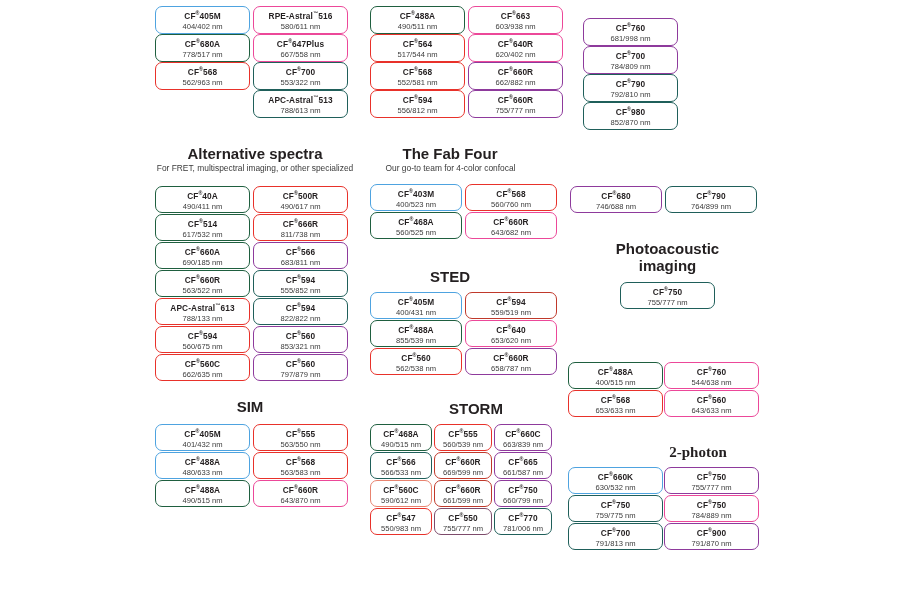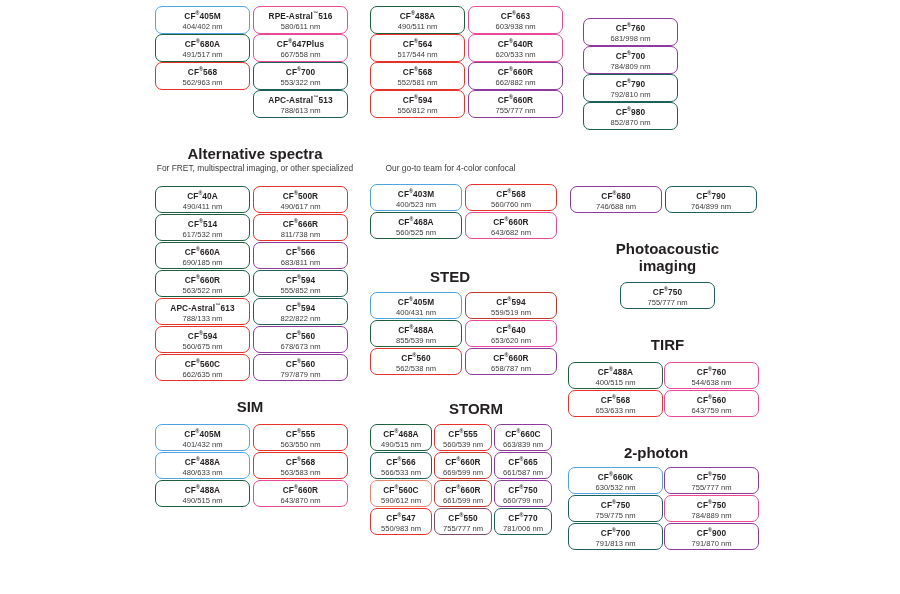--- a/index.html
+++ b/index.html
@@ -78,44 +78,44 @@
   }
 </style>
 </head>
 <body>
 
 <div class="canvas">
 
   <div class="sec-title big" style="left:150px; top:145px; width:210px;">Alternative spectra</div>
   <div class="sec-sub" style="left:140px; top:163px; width:230px;">For FRET, multispectral imaging, or other specialized</div>
 
+  <div class="sec-title big" style="left:375px; top:145px; width:150px;">The Fab Four</div>
   <div class="sec-sub" style="left:368px; top:163px; width:165px;">Our go-to team for 4-color confocal</div>
 
   <div class="sec-title big" style="left:375px; top:268px; width:150px;">STED</div>
 
   <div class="sec-title big two-line" style="left:600px; top:240px; width:135px;">Photoacoustic</div>
   <div class="sec-title big two-line" style="left:600px; top:257px; width:135px;">imaging</div>
 
-  <div class="sec-title big" style="left:600px; top:336px; width:135px;">TIRF</div>
 
   <div class="sec-title big" style="left:175px; top:398px; width:150px;">SIM</div>
 
   <div class="sec-title big" style="left:406px; top:400px; width:140px;">STORM</div>
 
-  <div class="sec-title big" style="left:586px; top:444px; width:140px;">2-photon</div>
+  <div class="sec-title big" style="left:628px; top:444px; width:140px;font-family:Liberation Serif, serif;">2-photon</div>
 
   <div class="chip-layer"></div>
 
 <div class="chip" style="left: 155px; top: 6px; width: 95px; height: 28px; border-color: rgb(78, 163, 224);">
       <span class="name">CF<sup>®</sup>405M</span>
       <span class="spec">404/402 nm</span>
     </div>
     <div class="chip" style="left: 155px; top: 34px; width: 95px; height: 28px; border-color: rgb(31, 95, 63);">
       <span class="name">CF<sup>®</sup>680A</span>
-      <span class="spec">491/517 nm</span>
+      <span class="spec">778/517 nm</span>
     </div>
     <div class="chip" style="left: 155px; top: 62px; width: 95px; height: 28px; border-color: rgb(232, 49, 42);">
       <span class="name">CF<sup>®</sup>568</span>
       <span class="spec">562/963 nm</span>
     </div>
     <div class="chip" style="left: 253px; top: 6px; width: 95px; height: 28px; border-color: rgb(236, 72, 153);">
       <span class="name">RPE-Astral<sup>™</sup>516</span>
       <span class="spec">580/611 nm</span>
     </div>
     <div class="chip" style="left: 253px; top: 34px; width: 95px; height: 28px; border-color: rgb(236, 72, 153);">
@@ -145,21 +145,21 @@
     <div class="chip" style="left: 370px; top: 90px; width: 95px; height: 28px; border-color: rgb(232, 49, 42);">
       <span class="name">CF<sup>®</sup>594</span>
       <span class="spec">556/812 nm</span>
     </div>
     <div class="chip" style="left: 468px; top: 6px; width: 95px; height: 28px; border-color: rgb(236, 72, 153);">
       <span class="name">CF<sup>®</sup>663</span>
       <span class="spec">603/938 nm</span>
     </div>
     <div class="chip" style="left: 468px; top: 34px; width: 95px; height: 28px; border-color: rgb(236, 72, 153);">
       <span class="name">CF<sup>®</sup>640R</span>
-      <span class="spec">620/533 nm</span>
+      <span class="spec">620/402 nm</span>
     </div>
     <div class="chip" style="left: 468px; top: 62px; width: 95px; height: 28px; border-color: rgb(142, 58, 156);">
       <span class="name">CF<sup>®</sup>660R</span>
       <span class="spec">662/882 nm</span>
     </div>
     <div class="chip" style="left: 468px; top: 90px; width: 95px; height: 28px; border-color: rgb(142, 58, 156);">
       <span class="name">CF<sup>®</sup>660R</span>
       <span class="spec">755/777 nm</span>
     </div>
     <div class="chip" style="left: 583px; top: 18px; width: 95px; height: 28px; border-color: rgb(142, 58, 156);">
@@ -221,21 +221,21 @@
     <div class="chip" style="left: 253px; top: 270px; width: 95px; height: 27px; border-color: rgb(31, 95, 90);">
       <span class="name">CF<sup>®</sup>594</span>
       <span class="spec">555/852 nm</span>
     </div>
     <div class="chip" style="left: 253px; top: 298px; width: 95px; height: 27px; border-color: rgb(31, 95, 90);">
       <span class="name">CF<sup>®</sup>594</span>
       <span class="spec">822/822 nm</span>
     </div>
     <div class="chip" style="left: 253px; top: 326px; width: 95px; height: 27px; border-color: rgb(142, 58, 156);">
       <span class="name">CF<sup>®</sup>560</span>
-      <span class="spec">678/673 nm</span>
+      <span class="spec">853/321 nm</span>
     </div>
     <div class="chip" style="left: 253px; top: 354px; width: 95px; height: 27px; border-color: rgb(142, 58, 156);">
       <span class="name">CF<sup>®</sup>560</span>
       <span class="spec">797/879 nm</span>
     </div>
     <div class="chip" style="left: 370px; top: 184px; width: 92px; height: 27px; border-color: rgb(78, 163, 224);">
       <span class="name">CF<sup>®</sup>403M</span>
       <span class="spec">400/523 nm</span>
     </div>
     <div class="chip" style="left: 370px; top: 212px; width: 92px; height: 27px; border-color: rgb(31, 95, 63);">
@@ -293,21 +293,21 @@
     <div class="chip" style="left: 568px; top: 390px; width: 95px; height: 27px; border-color: rgb(232, 49, 42);">
       <span class="name">CF<sup>®</sup>568</span>
       <span class="spec">653/633 nm</span>
     </div>
     <div class="chip" style="left: 664px; top: 362px; width: 95px; height: 27px; border-color: rgb(236, 72, 153);">
       <span class="name">CF<sup>®</sup>760</span>
       <span class="spec">544/638 nm</span>
     </div>
     <div class="chip" style="left: 664px; top: 390px; width: 95px; height: 27px; border-color: rgb(236, 72, 153);">
       <span class="name">CF<sup>®</sup>560</span>
-      <span class="spec">643/759 nm</span>
+      <span class="spec">643/633 nm</span>
     </div>
     <div class="chip" style="left: 155px; top: 424px; width: 95px; height: 27px; border-color: rgb(78, 163, 224);">
       <span class="name">CF<sup>®</sup>405M</span>
       <span class="spec">401/432 nm</span>
     </div>
     <div class="chip" style="left: 155px; top: 452px; width: 95px; height: 27px; border-color: rgb(78, 163, 224);">
       <span class="name">CF<sup>®</sup>488A</span>
       <span class="spec">480/633 nm</span>
     </div>
     <div class="chip" style="left: 155px; top: 480px; width: 95px; height: 27px; border-color: rgb(31, 95, 63);">

